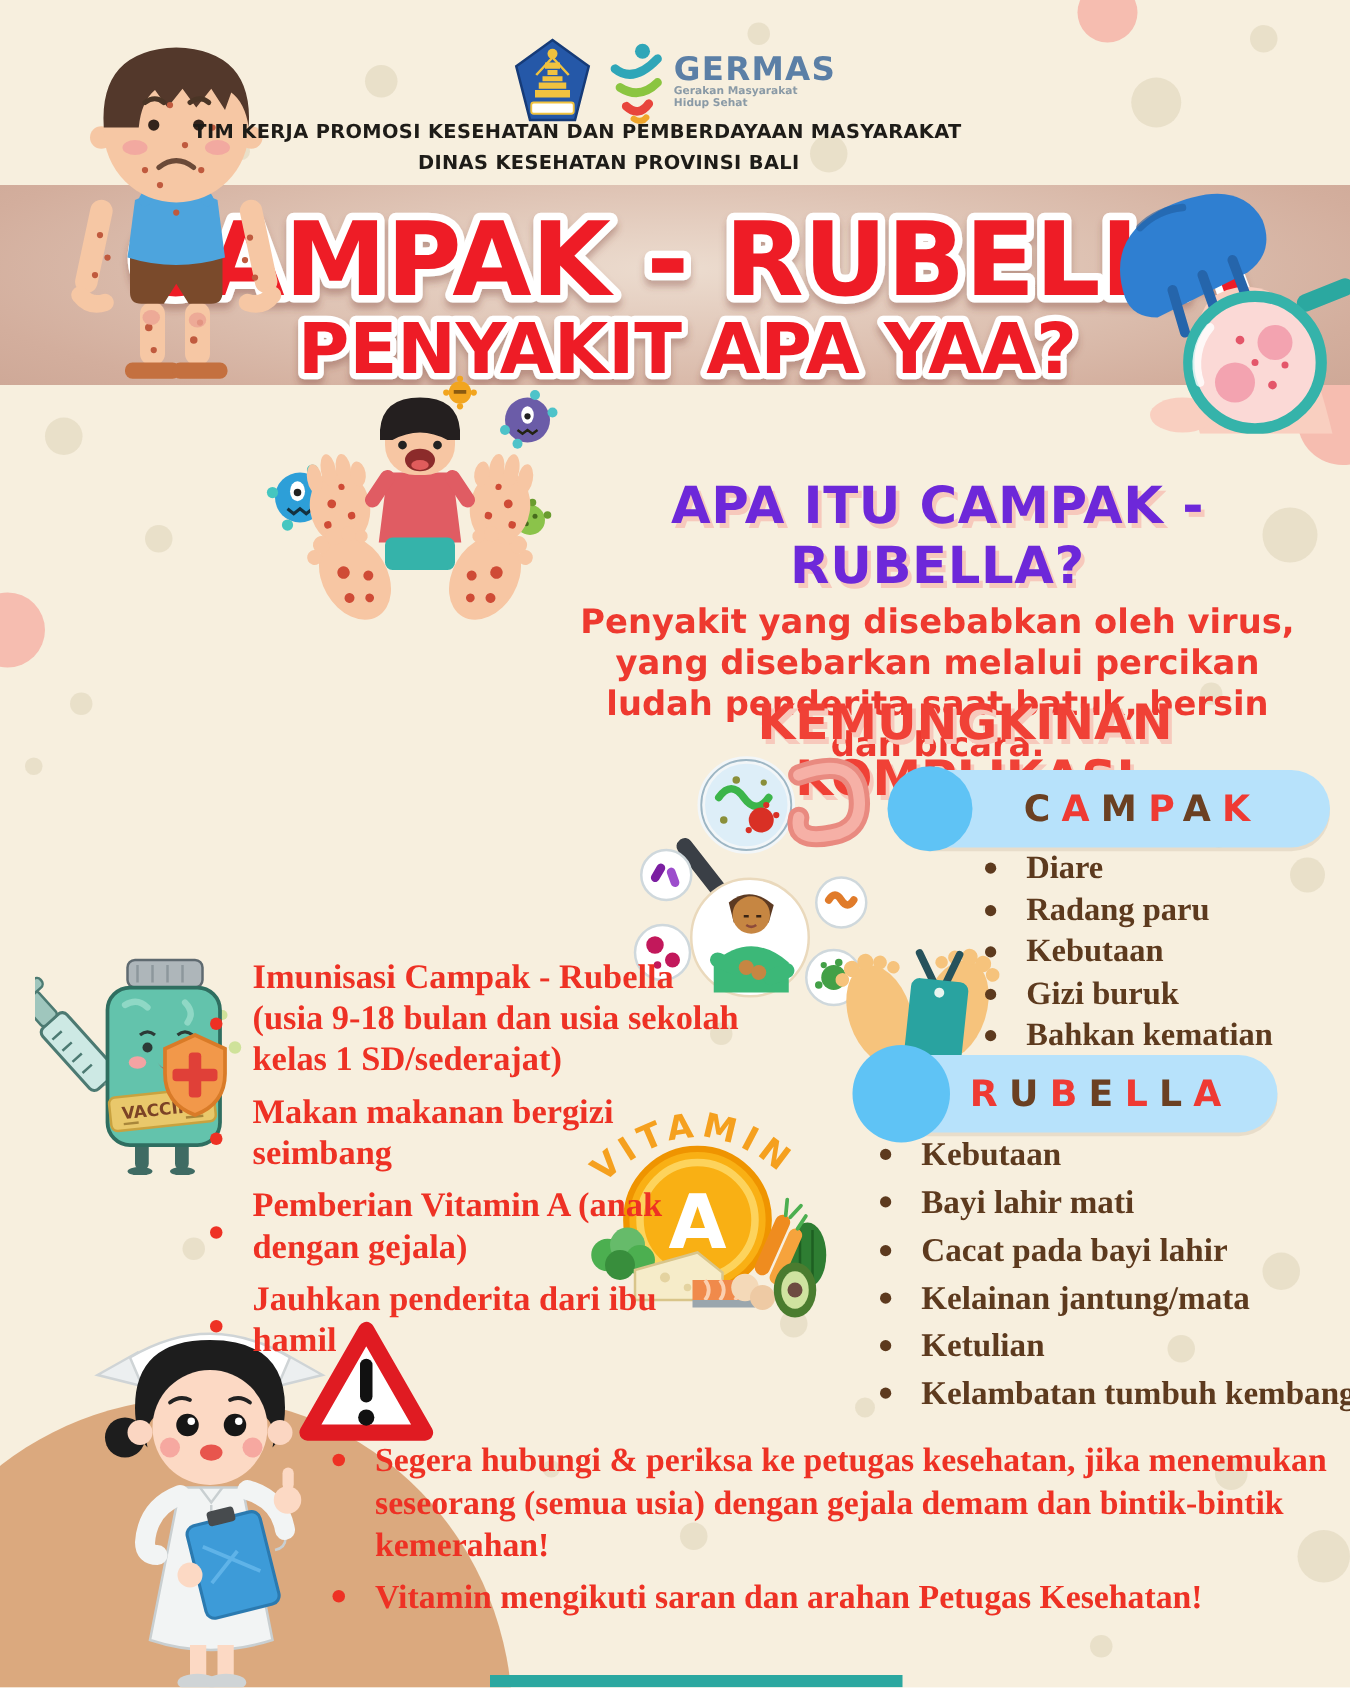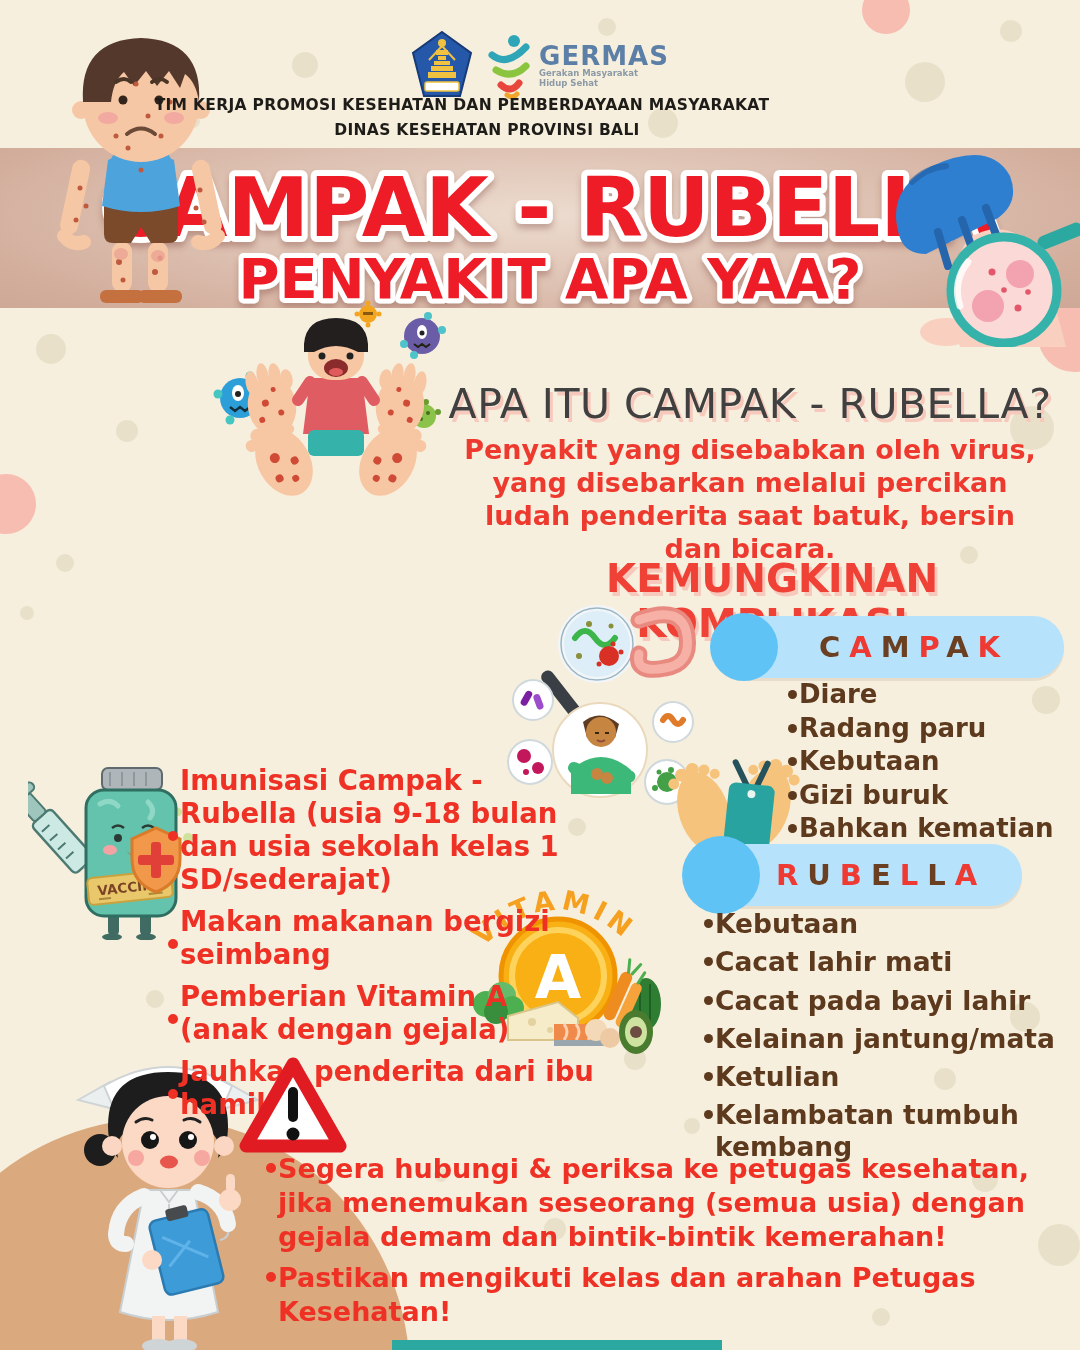--- a/index.html
+++ b/index.html
@@ -18,21 +18,21 @@
   .germas-txt .g-tag{font-size:8.5px;color:#8a9aa6;font-weight:bold;line-height:1.15;}
   .org-line{position:absolute;left:0;width:924px;text-align:center;font-weight:bold;color:#1e1c18;z-index:5;}
   #org1{top:96px;font-size:15.5px;letter-spacing:.3px;}
   #org2{top:121px;font-size:15.5px;letter-spacing:.3px;margin-left:25px;}
   
   .band{position:absolute;left:0;top:148px;width:1080px;height:160px;z-index:1;
         background:radial-gradient(120% 170% at 50% 42%, #ecdccf 0%, #d3ae9d 45%, #b78c7a 100%);}
   .title-svg{position:absolute;left:0;top:150px;width:1080px;height:158px;z-index:3;}
   
   .h-red{color:#f04136;font-weight:bold;text-shadow:3px 4px 0 #f7c9bc;}
-  .h-brown{color:#404040;font-weight:normal;text-shadow:3px 4px 0 #f7c9bc;}
+  .h-brown{color:#6d28d9;font-weight:bold;text-shadow:3px 4px 0 #f7c9bc;}
   .t-brown{color:#5e3a1d;font-weight:bold;}
   .t-red{color:#ee392f;font-weight:bold;}
   #apaitu{left:440px;top:380px;width:620px;text-align:center;z-index:5;}
   #apaitu .hd{font-size:41px;letter-spacing:.5px;}
   #apaitu .bd{width:572px;margin:6px auto 0;font-size:27px;line-height:1.22;}
   #gejala{left:58px;top:476px;width:412px;z-index:5;}
   #gejala .hd{font-size:43px;text-align:center;}
   #gejala .bd{margin-top:10px;font-size:28px;line-height:1.25;}
   #komplikasi-hd{left:472px;top:556px;width:600px;text-align:center;font-size:39px;z-index:5;}
   #bagaimana{left:70px;top:644px;width:430px;text-align:center;font-size:40px;line-height:1.25;z-index:5;}
@@ -42,21 +42,21 @@
   .pill .circ{position:absolute;border-radius:50%;background:#5fc3f5;}
   .pill .pill-label{width:100%;text-align:center;font-weight:bold;font-size:29px;letter-spacing:9px;padding-left:52px;}
   #campak-pill{left:712px;top:616px;width:352px;height:62px;}
   #campak-pill .circ{left:-2px;top:-3px;width:68px;height:68px;}
   #rubella-pill{left:688px;top:844px;width:334px;height:62px;}
   #rubella-pill .circ{left:-6px;top:-8px;width:78px;height:78px;}
   .c-brown{color:#6b4022;}
   .c-red{color:#ef3a33;}
   
   ul.plist{list-style:none;margin:0;padding:0;position:absolute;z-index:5;}
-  ul.plist li{display:flex;align-items:flex-start;gap:2px;}
+  ul.plist li{display:flex;align-items:flex-start;gap:24px;font-family:Liberation Serif, serif;}
   .bullet{flex:0 0 auto;border-radius:50%;background:currentColor;}
   #campak-list{left:788px;top:680px;width:292px;color:#5d3a1e;}
   #campak-list li{font-size:26px;font-weight:bold;margin-bottom:5px;line-height:1.1;}
   #campak-list .bullet{width:9px;height:9px;margin-top:10px;}
   #rubella-list{left:704px;top:908px;width:382px;color:#5d3a1e;}
   #rubella-list li{font-size:26.5px;font-weight:bold;margin-bottom:7px;line-height:1.18;}
   #rubella-list .bullet{width:9px;height:9px;margin-top:11px;}
   #prevent-list{left:168px;top:764px;width:430px;color:#ee3124;}
   #prevent-list li{font-size:27.5px;font-weight:bold;margin-bottom:9px;line-height:1.2;align-items:center;}
   #prevent-list .bullet{width:10px;height:10px;margin-top:11px;}
@@ -488,21 +488,21 @@
     <div class="circ"></div>
     <div class="pill-label"><span class="c-red">R</span><span class="c-brown">U</span><span class="c-red">B</span><span class="c-brown">E</span><span class="c-red">L</span><span class="c-brown">L</span><span class="c-red">A</span></div>
   </div>
   <ul class="plist" id="rubella-list">
       <li>
         <span class="bullet"></span>
         <span>Kebutaan</span>
       </li>
       <li>
         <span class="bullet"></span>
-        <span>Cacat lahir mati</span>
+        <span>Bayi lahir mati</span>
       </li>
       <li>
         <span class="bullet"></span>
         <span>Cacat pada bayi lahir</span>
       </li>
       <li>
         <span class="bullet"></span>
         <span>Kelainan jantung/mata</span>
       </li>
       <li>
@@ -564,21 +564,21 @@
       <circle cx="55" cy="80" r="6.5" fill="#111"></circle>
     </svg>
   </div>
   <ul class="plist" id="attention-list">
       <li>
         <span class="bullet"></span>
         <span>Segera hubungi &amp; periksa ke petugas kesehatan, jika menemukan seseorang (semua usia) dengan gejala demam dan bintik-bintik kemerahan!</span>
       </li>
       <li>
         <span class="bullet"></span>
-        <span>Pastikan mengikuti kelas dan arahan Petugas Kesehatan!</span>
+        <span>Vitamin mengikuti saran dan arahan Petugas Kesehatan!</span>
       </li>
     </ul>
 
   <div id="blob"></div>
   <div class="illus" style="left:48px;top:1028px;width:238px;height:325px;z-index:4">
     <svg width="238" height="325" viewBox="0 0 238 325">
       <circle cx="52" cy="122" r="16" fill="#1d1d1d"></circle>
       <path d="M30 72 l32 -18 8 28 Z" fill="#eceff0" stroke="#cfd4d6" stroke-width="2"></path>
       <path d="M210 72 l-32 -18 -8 28 Z" fill="#eceff0" stroke="#cfd4d6" stroke-width="2"></path>
       <path d="M56 58 q64 -38 128 0 l-12 28 q-52 -22 -104 0 Z" fill="#fff" stroke="#cfd4d6" stroke-width="2"></path>

